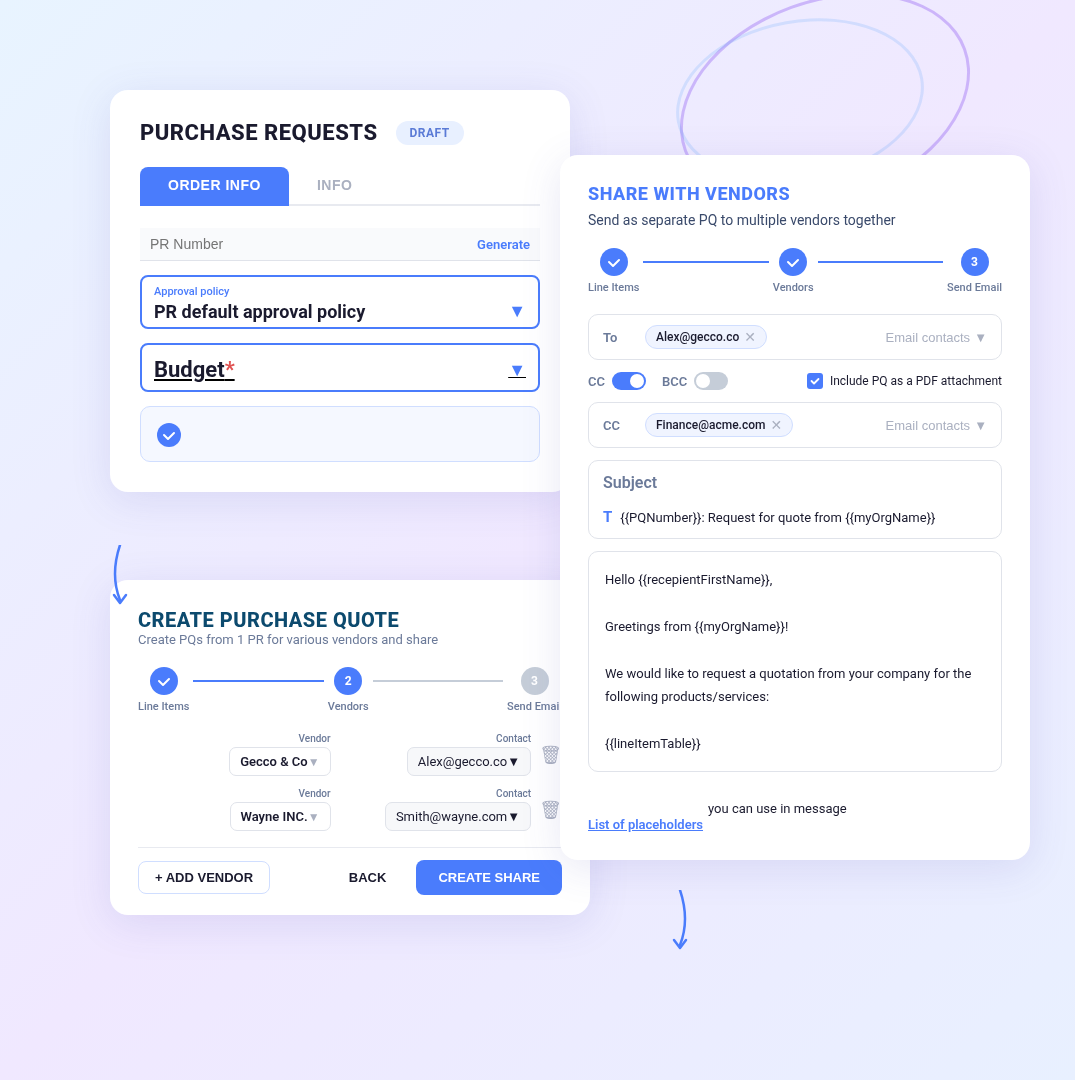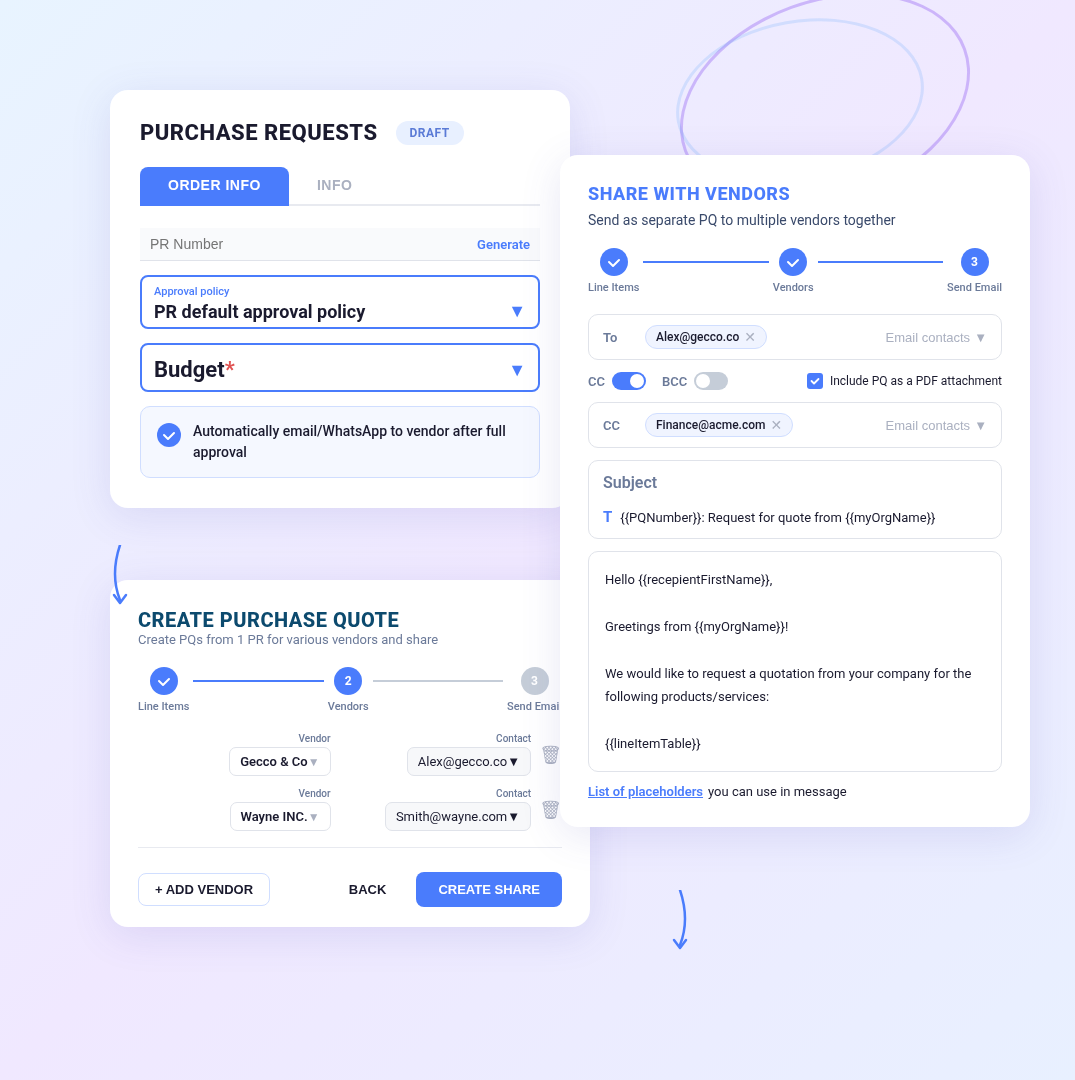--- a/index.html
+++ b/index.html
@@ -149,20 +149,21 @@
     .budget-field {
       width: 100%;
       border: 2px solid #4a7cfc;
       border-radius: 8px;
       padding: 12px 12px 8px 12px;
       margin-bottom: 14px;
       background: #fff;
       display: flex;
       align-items: center;
       justify-content: space-between;
+      text-decoration: underline;
     }
     .budget-label {
       font-size: 22px;
       font-weight: 700;
       color: #1a1a2e;
     }
     .budget-asterisk {
       color: #e05252;
     }
 
@@ -321,21 +322,21 @@
       font-size: 18px;
       cursor: pointer;
       flex-shrink: 0;
     }
 
     .cpq-actions {
       display: flex;
       align-items: center;
       gap: 12px;
       margin-top: 16px;
-      padding-top: 24px;
+      padding-top: 12px;
       border-top: 1.5px solid #e8eaf0;
     }
     .add-vendor-btn {
       display: flex;
       align-items: center;
       gap: 5px;
       border: 1.5px solid #d0deff;
       border-radius: 8px;
       padding: 8px 16px;
       font-size: 13px;
@@ -539,20 +540,21 @@
       color: #1a1a2e;
       line-height: 1.8;
     }
 
     .placeholder-link {
       color: #4a7cfc;
       font-size: 13px;
       font-weight: 600;
       cursor: pointer;
       text-decoration: underline;
+      margin-top: 33px;
     }
     .placeholder-text {
       font-size: 13px;
       color: #1a1a2e;
     }
 
     
     .arrow-down-left {
       position: absolute;
       top: 545px;
@@ -605,21 +607,20 @@
     </span>
     <span class="chevron" style="color:#4a7cfc;font-size:18px;">▼</span>
   </div>
 
   <div class="checkbox-row">
     <div class="checkbox-icon">
       <svg class="check-svg" viewBox="0 0 14 14" fill="none">
         <path d="M2 7l4 4 6-6" stroke="#fff" stroke-width="2" stroke-linecap="round" stroke-linejoin="round"></path>
       </svg>
     </div>
-    <span class="checkbox-text">Automatically email/WhatsApp to vendor after full approval</span>
   </div>
 </div>
 
 <div class="arrow-down-left">
   <svg width="30" height="60" viewBox="0 0 30 60">
     <path d="M15 0 Q5 30 15 55" stroke="#4a7cfc" stroke-width="2.5" fill="none" stroke-linecap="round"></path>
     <path d="M9 50 L15 58 L21 50" stroke="#4a7cfc" stroke-width="2.5" fill="none" stroke-linecap="round" stroke-linejoin="round"></path>
   </svg>
 </div>
 

